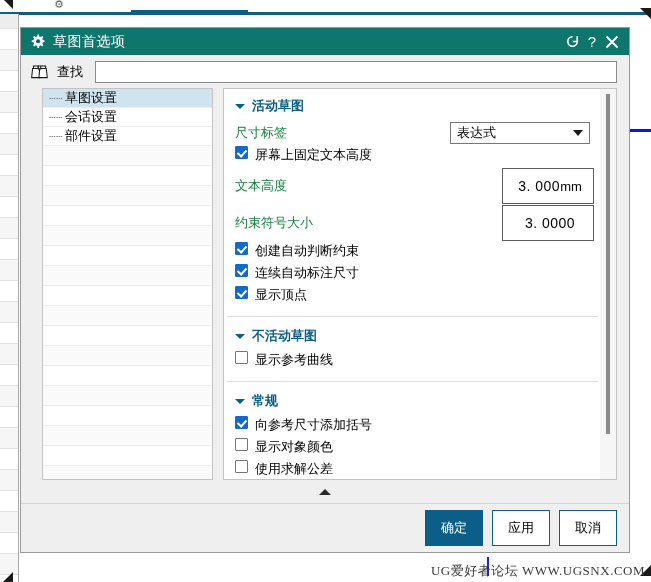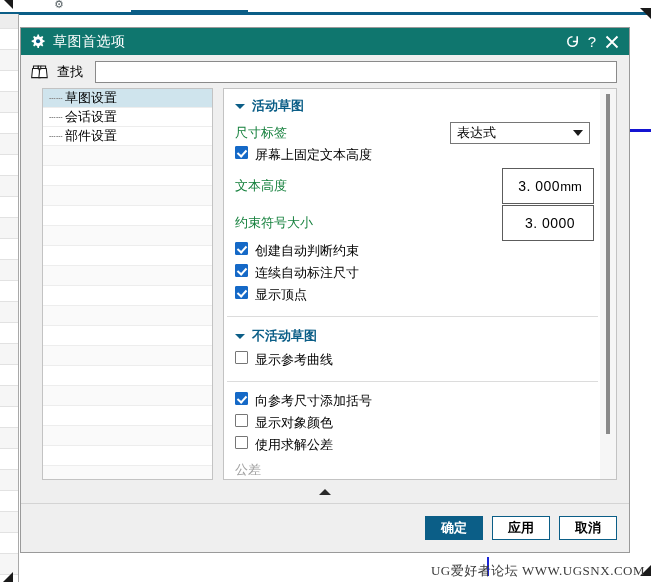--- a/index.html
+++ b/index.html
@@ -391,33 +391,32 @@
     min-height: 48px;
     display: flex;
     align-items: center;
     justify-content: flex-end;
     padding-right: 12px;
     gap: 9px;
     background: #efefef;
   }
   .btn {
     min-width: 58px;
-    height: 24px;
+    height: 36px;
     font-size: 13px;
     font-family: "Liberation Sans", sans-serif;
     display: flex;
     align-items: center;
     justify-content: center;
     box-sizing: border-box;
     background: #ffffff;
     border: 1px solid #0b5e87;
     color: #000000;
     cursor: default;
     padding: 0 4px;
-    font-weight: bold;
   }
   .btn.primary {
     background: #0b5e87;
     border-color: #0b5e87;
     color: #ffffff;
   }
 
   
   #watermark {
     position: absolute;
@@ -607,20 +606,24 @@
             <span class="tri"></span>
             <span>不活动草图</span>
           </div>
           <div class="cbrow">
             <span class="cb"></span>
             <span class="cb-label">显示参考曲线</span>
           </div>
         </div>
 
         <div class="group">
+          <div class="group-head">
+            <span class="tri"></span>
+            <span>常规</span>
+          </div>
 
           <div class="cbrow">
             <span class="cb checked"></span>
             <span class="cb-label">向参考尺寸添加括号</span>
           </div>
 
           <div class="cbrow">
             <span class="cb"></span>
             <span class="cb-label">显示对象颜色</span>
           </div>

